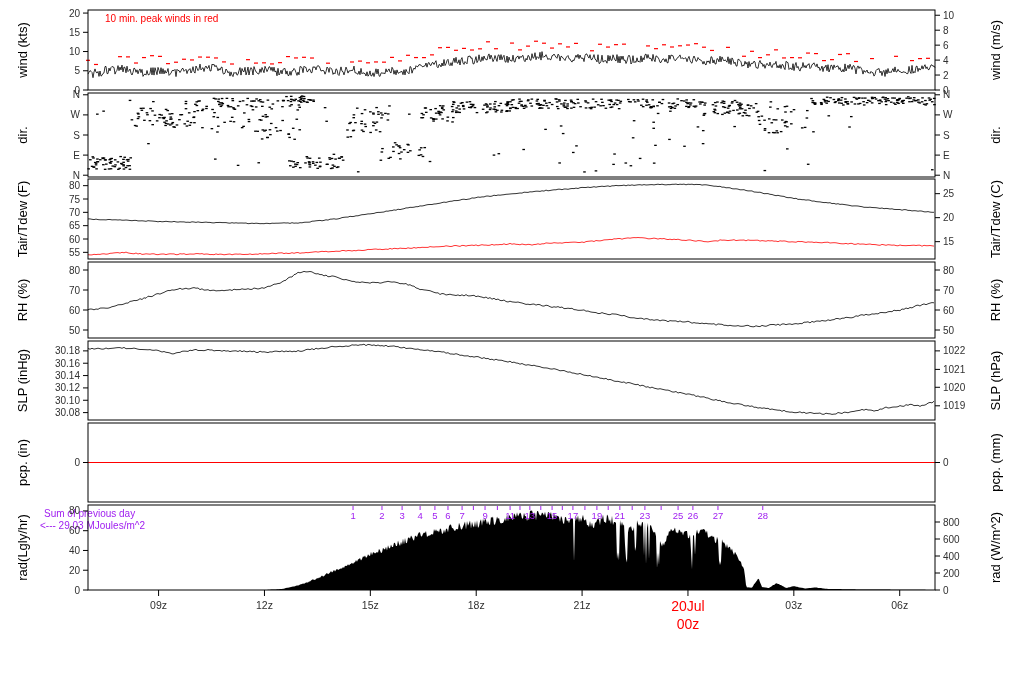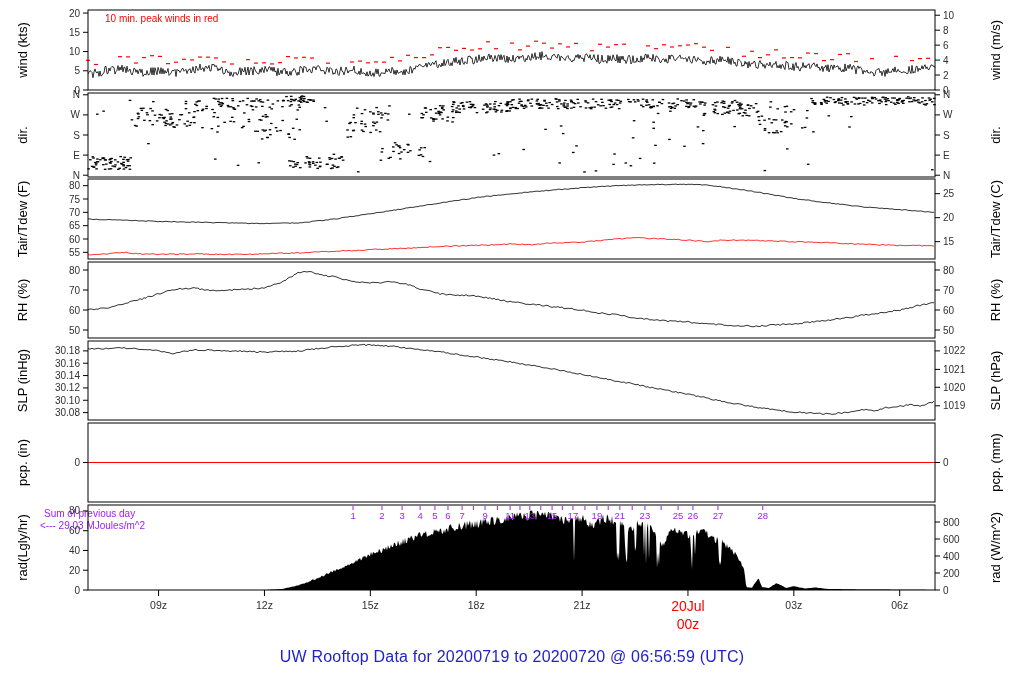--- a/index.html
+++ b/index.html
@@ -1199,14 +1199,13 @@
         <text x="582.0833333333334" y="609" text-anchor="middle" font-size="10.5" fill="#303030">21z</text>
         <line x1="687.9583333333334" y1="590" x2="687.9583333333334" y2="596" stroke="#000000"></line>
         <text x="687.9583333333334" y="611" text-anchor="middle" font-size="14" fill="#ff0000">20Jul</text>
         <text x="687.9583333333334" y="629" text-anchor="middle" font-size="14" fill="#ff0000">00z</text>
         <line x1="793.8333333333334" y1="590" x2="793.8333333333334" y2="596" stroke="#000000"></line>
         <text x="793.8333333333334" y="609" text-anchor="middle" font-size="10.5" fill="#303030">03z</text>
         <line x1="899.7083333333334" y1="590" x2="899.7083333333334" y2="596" stroke="#000000"></line>
         <text x="899.7083333333334" y="609" text-anchor="middle" font-size="10.5" fill="#303030">06z</text>
       </g>
     </svg>
-  <div id="page-title" style="color: rgb(34, 34, 204);">UW Rooftop Data for 20200719  to  20200720 @ 06:56:59  (UTC)</div>
 </div>
 
 </body></html>

